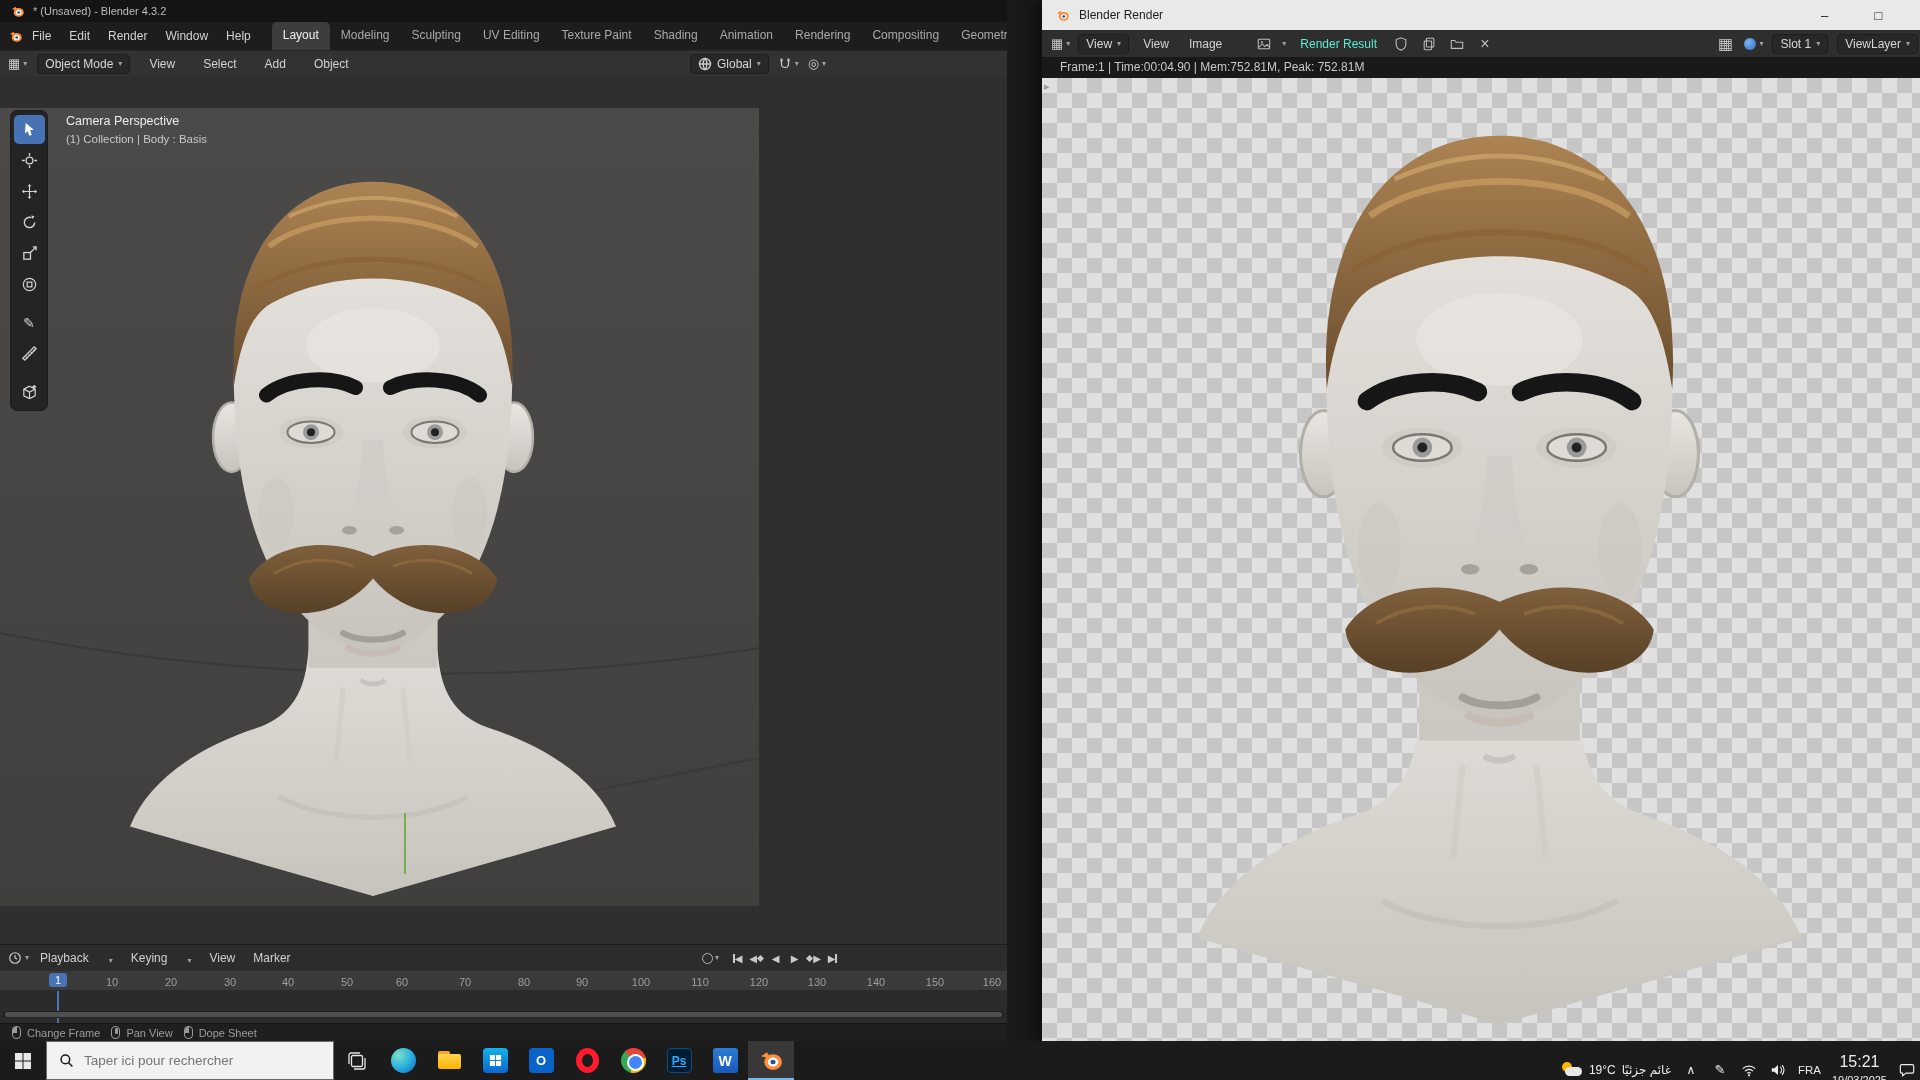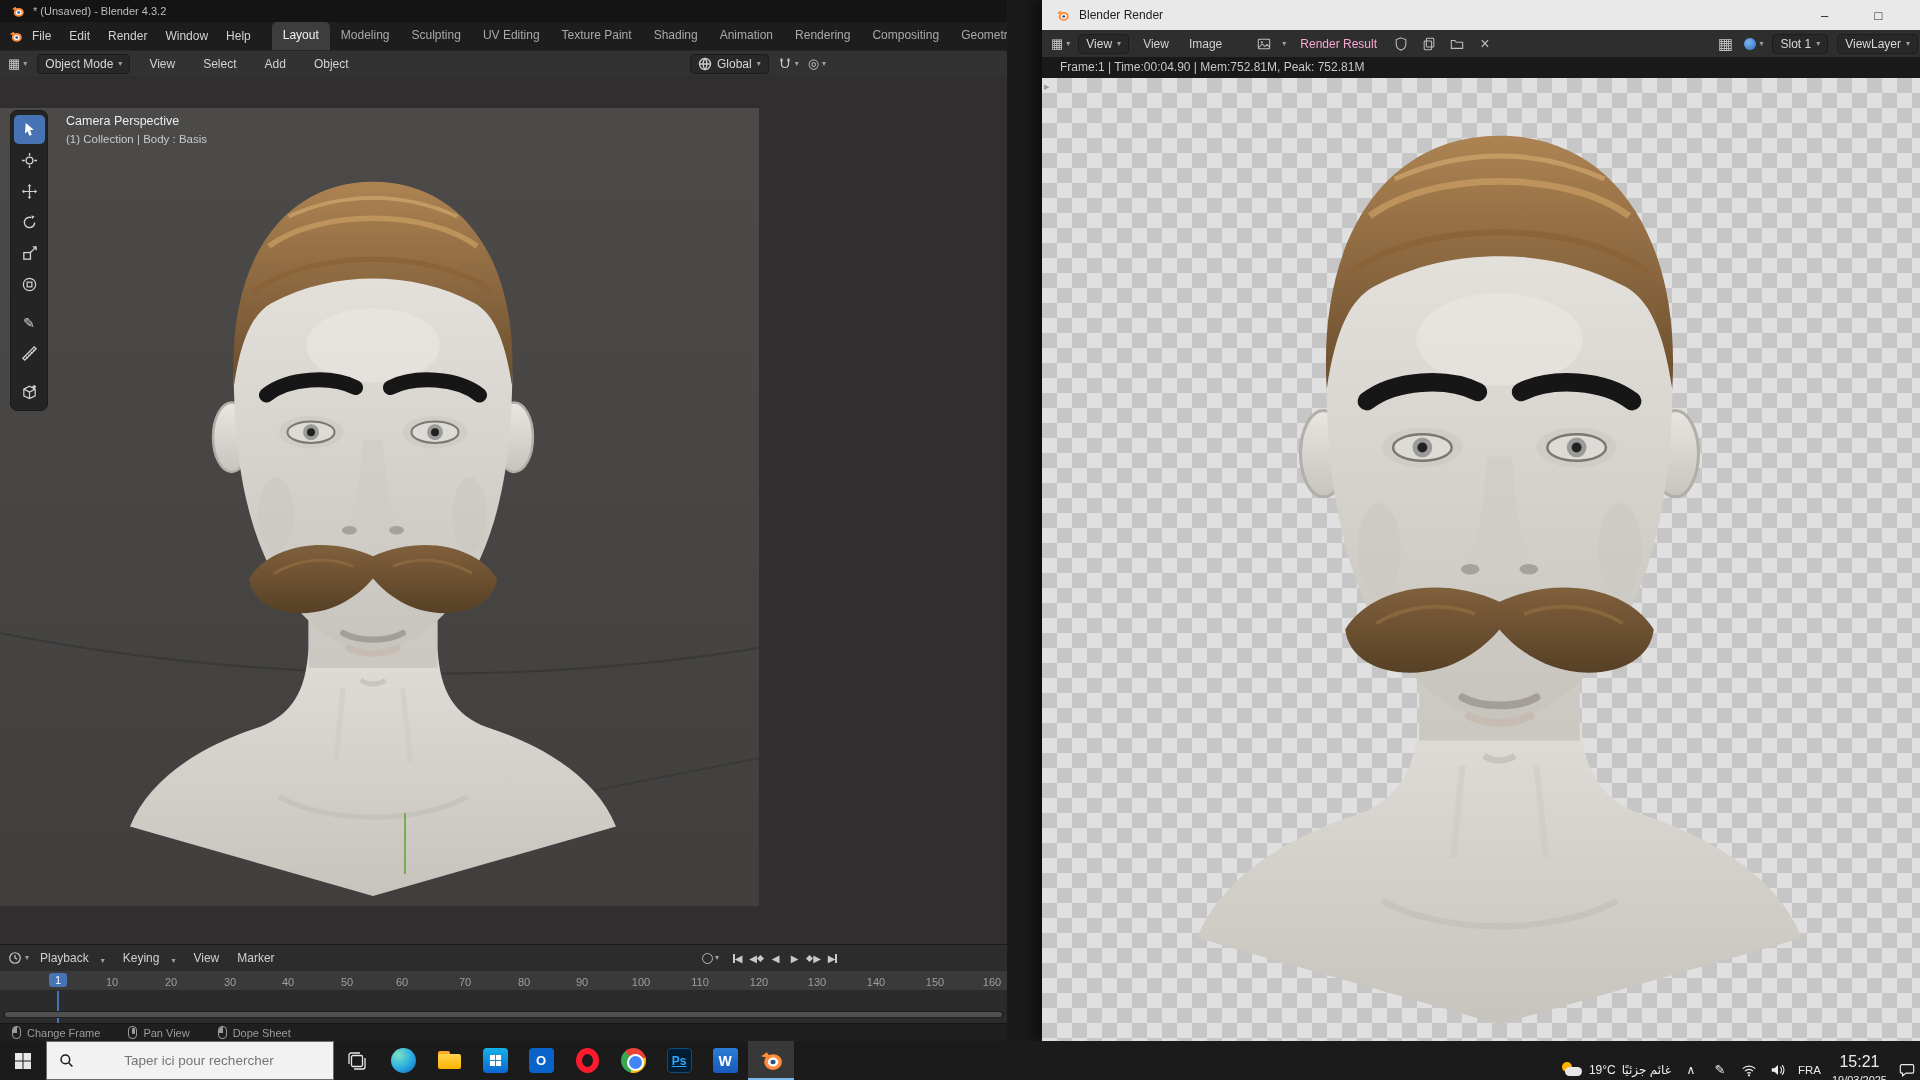--- a/index.html
+++ b/index.html
@@ -31,29 +31,29 @@
   .vp-overlay2{left:66px;top:57px;font-size:11.5px;color:#c9c9c9;}
   .axis-y{left:404px;top:737px;width:2px;height:61px;background:rgba(106,168,62,.85);}
   #toolbar{left:10px;top:34px;width:38px;background:rgba(34,34,34,.96);border:1px solid #1c1c1c;border-radius:7px;padding:3px 2px;display:flex;flex-direction:column;align-items:center;}
   .tool{width:31px;height:29px;border-radius:5px;display:flex;align-items:center;justify-content:center;color:#d2d2d2;margin:1px 0;font-size:14px;}
   .tool svg{width:17px;height:17px;}
   .tool.active{background:#4772b3;color:#fff;}
   .tool-gap{height:7px;}
 
   
   .tl-header{left:0;top:944px;width:100%;height:27px;background:#2c2c2c;border-top:1px solid #1a1a1a;display:flex;align-items:center;gap:4px;padding:0 8px;position:absolute;}
-  .tl-menu{font-size:12px;color:#d0d0d0;padding:0 7px;display:flex;align-items:flex-end;gap:12px;white-space:nowrap;}
+  .tl-menu{font-size:12px;color:#d0d0d0;padding:0 7px;display:flex;align-items:flex-end;gap:20px;white-space:nowrap;}
   .tl-ruler{left:0;top:971px;width:100%;height:20px;background:#3a3a3a;border-bottom:1px solid #2a2a2a;}
   .frame-num{position:absolute;bottom:2px;width:28px;text-align:center;font-size:11px;color:#9e9e9e;}
   .cf-badge{position:absolute;left:49px;top:2px;background:#4772b3;color:#fff;font-size:11px;padding:1px 6px;border-radius:3px;}
   .tl-body{left:0;top:991px;width:100%;height:32px;background:#2b2b2b;}
   .playline{position:absolute;left:57px;top:0;width:2px;height:100%;background:#4772b3;}
   .tl-scroll{left:3px;top:1011px;width:1001px;height:7px;background:#222;border-radius:4px;}
   .tl-thumb{position:absolute;left:2px;top:1px;right:2px;height:5px;background:#505050;border-radius:3px;}
-  .statusbar{left:0;top:1023px;width:100%;height:18px;background:#1f1f1f;border-top:1px solid #151515;display:flex;align-items:center;gap:28px;padding:0 12px;}
+  .statusbar{left:0;top:1023px;width:100%;height:18px;background:#1f1f1f;border-top:1px solid #151515;display:flex;align-items:center;gap:11px;padding:0 12px;}
   .hint{display:flex;align-items:center;gap:6px;font-size:11px;color:#9c9c9c;}
   .mouse{width:9px;height:13px;border:1px solid #9a9a9a;border-radius:4px;position:relative;display:inline-block;}
   .mouse.lmb::before{content:"";position:absolute;left:0;top:0;width:4px;height:6px;background:#9a9a9a;border-radius:3px 0 0 0;}
   .mouse.mmb::before{content:"";position:absolute;left:3px;top:1px;width:3px;height:6px;background:#9a9a9a;border-radius:1px;}
   .pb{width:17px;height:16px;display:flex;align-items:center;justify-content:center;color:#c9c9c9;font-size:10px;}
   .pb .bar{width:2px;height:9px;background:currentColor;display:inline-block;}
   .pb .dia{width:5px;height:5px;background:currentColor;transform:rotate(45deg);display:inline-block;margin:0 1px;}
   .autokey{width:11px;height:11px;border:1.5px solid #b5b5b5;border-radius:50%;display:inline-block;}
 
   
@@ -72,21 +72,21 @@
                      linear-gradient(45deg,#c6c6c6 25%,transparent 25%,transparent 75%,#c6c6c6 75%,#c6c6c6);
     background-position:0 0,15px 15px;background-size:30px 30px;overflow:hidden;}
   .gizmo{position:absolute;right:10px;width:22px;height:22px;display:flex;align-items:center;justify-content:center;}
   .gizmo svg{width:17px;height:17px;stroke:#8f8f8f;fill:none;stroke-width:1.5;}
 
   
   #taskbar{left:0;top:1041px;width:1920px;height:39px;background:#1b1b1b;display:flex;align-items:stretch;}
   .task-btn{width:46px;display:flex;align-items:center;justify-content:center;position:relative;}
   .task-btn.active{background:rgba(255,255,255,.13);box-shadow:inset 0 -2px 0 #76b9ed;}
   #search-box{width:288px;background:#f2f2f2;border:1px solid #6b6b6b;display:flex;align-items:center;gap:10px;padding-left:12px;}
-  #search-box input{border:none;background:transparent;outline:none;font-size:13.5px;color:#333;width:230px;font-family:inherit;text-align:center;}
+  #search-box input{border:none;background:transparent;outline:none;font-size:13.5px;color:#333;width:230px;font-family:inherit;}
   .app-ico{width:25px;height:25px;position:relative;}
   .chrome{border-radius:50%;background:conic-gradient(from -45deg,#ea4335 0 120deg,#fbbc05 0 240deg,#34a853 0 360deg);}
   .chrome::after{content:"";position:absolute;left:6px;top:6px;width:13px;height:13px;border-radius:50%;background:#4285f4;border:2.5px solid #fff;}
   .opera{width:23px;height:25px;border:6px solid #ff1b2d;border-radius:50%;}
   .edge{border-radius:50%;background:radial-gradient(circle at 30% 28%,#7ce0c4 0%,#2fb3e0 48%,#0b63c4 100%);}
   .ps{border-radius:4px;background:#001d33;border:1px solid #0b4e7a;color:#31a8ff;font-weight:bold;font-size:12px;display:flex;align-items:center;justify-content:center;text-decoration:underline;}
   .word{border-radius:3px;background:linear-gradient(#2b7cd3,#185abd);color:#fff;font-weight:bold;font-size:14px;display:flex;align-items:center;justify-content:center;}
   .outlook{border-radius:4px;background:#0a63c9;color:#fff;font-weight:bold;font-size:13px;display:flex;align-items:center;justify-content:center;}
   .store{border-radius:4px;background:linear-gradient(#14b1e7,#0b67d0);display:flex;align-items:center;justify-content:center;}
   .folder-back{position:absolute;left:1px;top:3px;width:12px;height:6px;background:#f9a825;border-radius:2px 2px 0 0;}
@@ -427,21 +427,21 @@
       <span class="r-menu">Image</span>
       <span style="width:10px"></span>
       <span class="mini-btn">
         <svg viewBox="0 0 16 16">
             <rect x="1.5" y="2.5" width="13" height="11" rx="1"></rect>
             <circle cx="5.5" cy="6" r="1.2" fill="#bdbdbd" stroke="none"></circle>
             <path d="M2 12l4-4 3 3 2.5-2.5 3 3.5"></path>
           </svg>
       </span>
       <span class="caret">▾</span>
-      <span class="r-menu" style="color:#f9a8d4">Render Result</span>
+      <span class="r-menu" style="color:#5eead4">Render Result</span>
       <span class="mini-btn">
           <svg viewBox="0 0 14 16">
             <path d="M7 1l5.5 2v5c0 3.5-2.2 6-5.5 7-3.3-1-5.5-3.5-5.5-7V3z"></path>
           </svg>
         </span>
       <span class="mini-btn">
           <svg viewBox="0 0 14 16">
             <rect x="4" y="1.5" width="8.5" height="10" rx="1"></rect>
             <rect x="1.5" y="4.5" width="8.5" height="10" rx="1"></rect>
           </svg>

